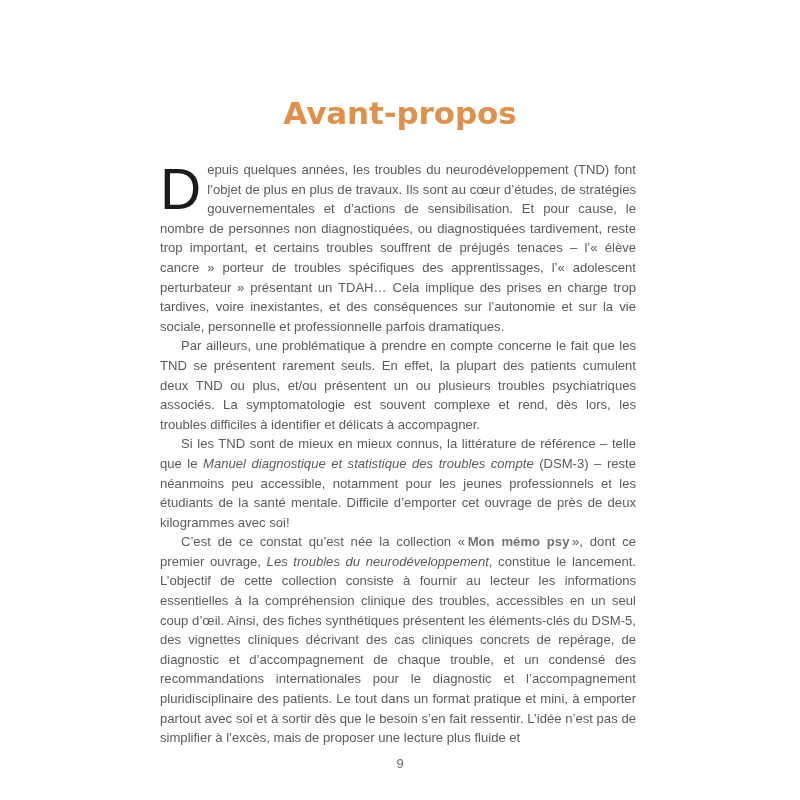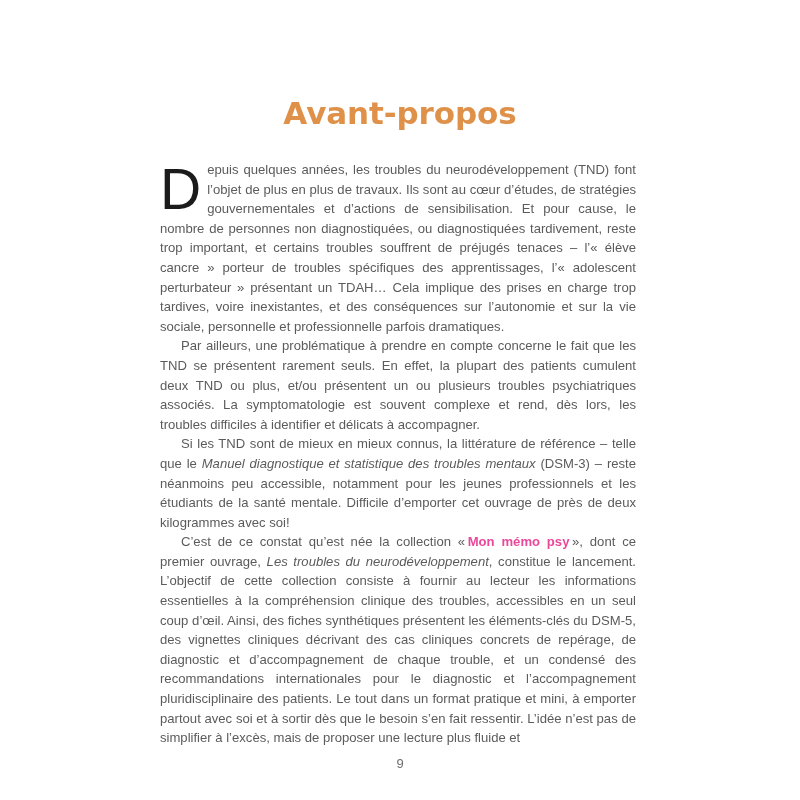--- a/index.html
+++ b/index.html
@@ -72,21 +72,21 @@
     color: #1b1b1b;
     padding: 2px 6px 0 0;
     margin-top: 1px;
   }
 
   .it {
     font-style: italic;
   }
 
   .brand {
-    color: #ec4899;
+    color: #737373;
     font-weight: bold;
   }
 
   
   .folio {
     position: absolute;
     top: 756px;
     left: 0;
     width: 800px;
     text-align: center;
@@ -98,19 +98,19 @@
 </head>
 <body>
 
 <div class="page">
 
   <h1 class="page-title">Avant-propos</h1>
 
   <div class="text-block" id="text-block">
       <p class="first-par"><span class="dropcap">D</span><span>epuis quelques années, les troubles du neurodéveloppement (TND) font l’objet de plus en plus de travaux. Ils sont au cœur d’études, de stratégies gouvernementales et d’actions de sensibilisation. Et pour cause, le nombre de personnes non diagnostiquées, ou diagnostiquées tardivement, reste trop important, et certains troubles souffrent de préjugés tenaces – l’« élève cancre » porteur de troubles spécifiques des apprentissages, l’« adolescent perturbateur » présentant un TDAH… Cela implique des prises en charge trop tardives, voire inexistantes, et des conséquences sur l’autonomie et sur la vie sociale, personnelle et professionnelle parfois dramatiques.</span></p>
       <p><span>Par ailleurs, une problématique à prendre en compte concerne le fait que les TND se présentent rarement seuls. En effet, la plupart des patients cumulent deux TND ou plus, et/ou présentent un ou plusieurs troubles psychiatriques associés. La symptomatologie est souvent complexe et rend, dès lors, les troubles difficiles à identifier et délicats à accompagner.</span></p>
-      <p><span>Si les TND sont de mieux en mieux connus, la littérature de référence – telle que le </span><span class="it">Manuel diagnostique et statistique des troubles mentaux</span><span> (DSM-3) – reste néanmoins peu accessible, notamment pour les jeunes professionnels et les étudiants de la santé mentale. Difficile d’emporter cet ouvrage de près de deux kilogrammes avec soi!</span></p>
+      <p><span>Si les TND sont de mieux en mieux connus, la littérature de référence – telle que le </span><span class="it">Manuel diagnostique et statistique des troubles compte</span><span> (DSM-3) – reste néanmoins peu accessible, notamment pour les jeunes professionnels et les étudiants de la santé mentale. Difficile d’emporter cet ouvrage de près de deux kilogrammes avec soi!</span></p>
       <p><span>C’est de ce constat qu’est née la collection « </span><span class="brand">Mon mémo psy</span><span> », dont ce premier ouvrage, </span><span class="it">Les troubles du neurodéveloppement</span><span>, constitue le lancement. L’objectif de cette collection consiste à fournir au lecteur les informations essentielles à la compréhension clinique des troubles, accessibles en un seul coup d’œil. Ainsi, des fiches synthétiques présentent les éléments-clés du DSM-5, des vignettes cliniques décrivant des cas cliniques concrets de repérage, de diagnostic et d’accompagnement de chaque trouble, et un condensé des recommandations internationales pour le diagnostic et l’accompagnement pluridisciplinaire des patients. Le tout dans un format pratique et mini, à emporter partout avec soi et à sortir dès que le besoin s’en fait ressentir. L’idée n’est pas de simplifier à l’excès, mais de proposer une lecture plus fluide et</span></p>
     </div>
 
   <div class="folio">9</div>
 
 </div>
 
 </body></html>

